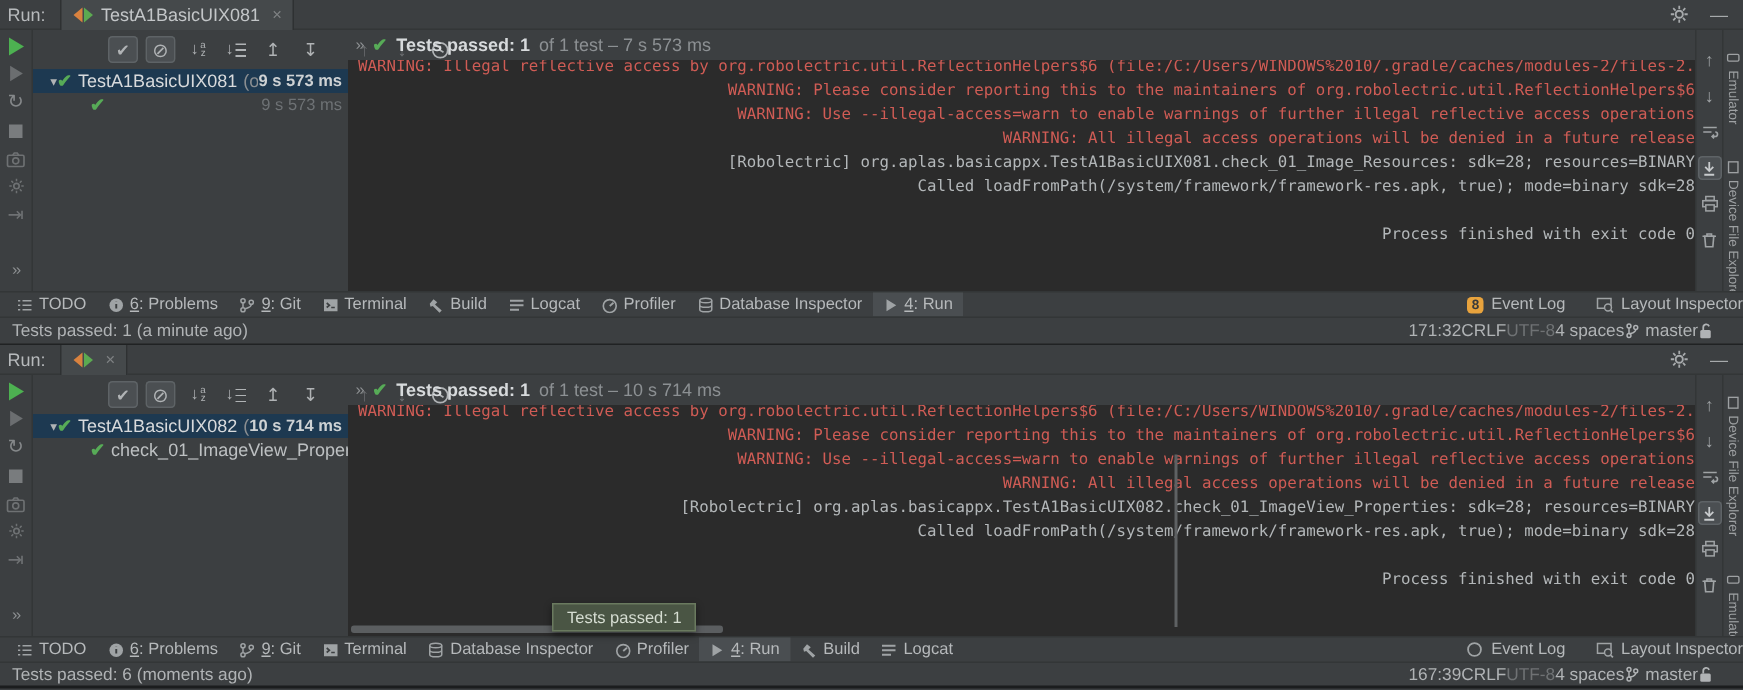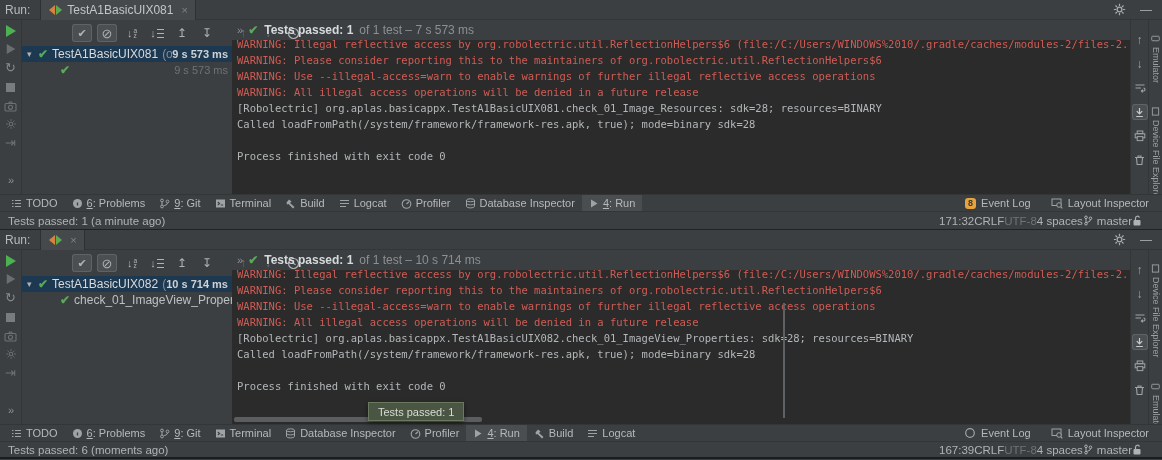--- a/index.html
+++ b/index.html
@@ -2,21 +2,21 @@
 <html><head>
 <meta charset="utf-8">
 <style>
   * { margin:0; padding:0; box-sizing:border-box; }
   html,body { background:#1e1f20; }
   .screen {
     width:1162px; height:460px; position:relative; overflow:hidden;
     font-family:"Liberation Sans", sans-serif; background:#3c3f41;
     -webkit-font-smoothing:antialiased;
   }
-  .panel { height:230px; display:flex; flex-direction:column; background:#3c3f41; position:relative; }
+  .panel { height:230px; display:flex; flex-direction:column; background:#3c3f41; position:relative;text-align:right; }
   .panel.first { border-bottom:2px solid #202223; }
 
   
   .tabrow { height:20px; display:flex; align-items:center; padding-left:5px; background:#3c3f41; border-bottom:1px solid #333637; flex:none; }
   .runlbl { font-size:12px; color:#b7babc; margin-right:10px; }
   .tab { display:flex; align-items:center; gap:5px; background:#45494b; height:20px; padding:0 7px 0 8px; border-left:1px solid #2e3132; border-right:1px solid #2e3132; }
   .cfgicon { display:flex; align-items:center; width:13px; height:10px; position:relative; }
   .cfgicon .t1 { width:0; height:0; border-top:5px solid transparent; border-bottom:5px solid transparent; border-right:6px solid #d9823f; }
   .cfgicon .t2 { width:0; height:0; border-top:5px solid transparent; border-bottom:5px solid transparent; border-left:6px solid #5caa51; margin-left:1px; }
   .tablbl { font-size:12px; color:#c3c6c8; white-space:nowrap; }
@@ -65,21 +65,21 @@
   .cline.err { color:#d05c55; }
 
   
   .rstrip { width:18px; flex:none; border-left:1px solid #333637; display:flex; flex-direction:column; align-items:center; padding-top:12px; gap:8px; background:#3c3f41; }
   .sbtn { width:16px; height:16px; display:flex; align-items:center; justify-content:center; color:#9fa3a5; }
   .sbtn.boxed { background:#4b4f52; box-shadow:inset 0 0 0 1px #5e6366; border-radius:3px; }
   .rlabels { width:14px; flex:none; border-left:1px solid #333637; display:flex; flex-direction:column; align-items:center; padding-top:14px; gap:24px; background:#3c3f41; overflow:hidden; }
   .vlabel { writing-mode:vertical-rl; font-size:9px; color:#9ea1a3; white-space:nowrap; display:flex; align-items:center; gap:4px; }
 
   
-  .twbar { height:17px; flex:none; background:#3c3f41; border-top:1px solid #333637; display:flex; align-items:center; font-size:11px; color:#b6b9bb; padding:0 13px 0 4px; }
+  .twbar { height:17px; flex:none; background:#3c3f41; border-top:1px solid #333637; display:flex; align-items:center; font-size:11px; color:#b6b9bb; padding:0 0 0 4px; }
   .tw-item { display:flex; align-items:center; gap:4px; padding:0 7px; height:100%; white-space:nowrap; }
   .tw-item.active { background:#4a4e51; }
   .tw-item .mn { text-decoration:underline; }
   .tw-right { margin-left:auto; display:flex; align-items:center; gap:20px; }
   .tw-link { display:flex; align-items:center; gap:5px; white-space:nowrap; }
   .badge8 { background:#e8a33d; color:#3a3a3a; font-size:9px; font-weight:bold; border-radius:3px; padding:0 3px; line-height:11px; height:11px; display:inline-block; }
 
   
   .statusbar { height:18px; flex:none; background:#3c3f41; border-top:1px solid #333637; display:flex; align-items:center; font-size:11.5px; color:#b0b3b5; padding:0 20px 0 8px; }
   .panel.second .statusbar { border-bottom:2px solid #1b1d1e; }

